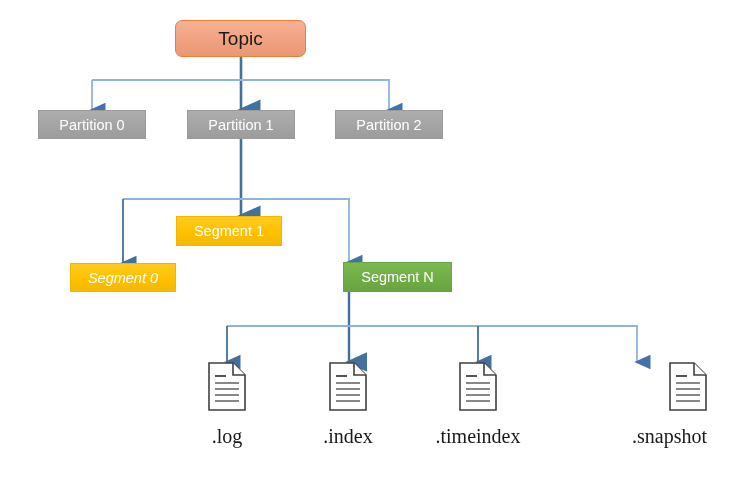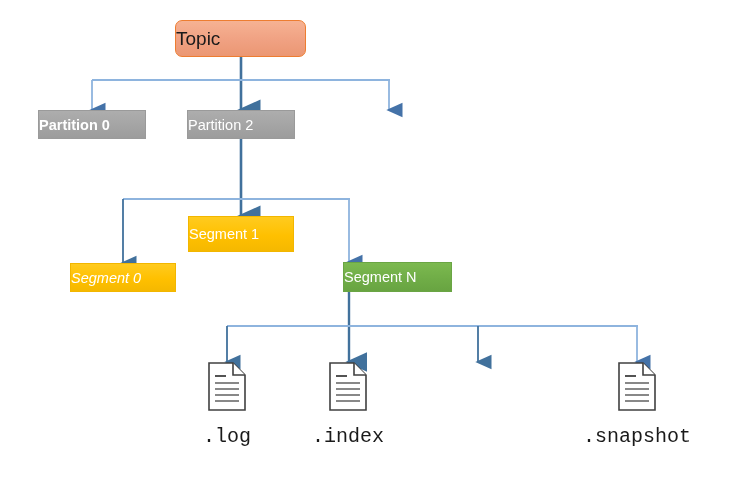--- a/index.html
+++ b/index.html
@@ -25,20 +25,21 @@
     width: 734px;
     height: 477px;
     pointer-events: none;
   }
 
   
   .node {
     position: absolute;
     display: flex;
     align-items: center;
+    justify-content: center;
     box-sizing: border-box;
     white-space: nowrap;
     z-index: 3;
   }
 
   .node-topic {
     border-radius: 7px;
     background: linear-gradient(180deg, #f6b293 0%, #f0a182 55%, #eb9773 100%);
     border: 1.4px solid #ed7d31;
     color: #1a1a1a;
@@ -76,21 +77,21 @@
     z-index: 3;
   }
   .file-icon {
     display: block;
   }
   .file-label {
     margin-top: 14px;
     font-size: 20px;
     color: #1a1a1a;
     white-space: nowrap;
-    font-family: Liberation Mono, monospace;
+    font-family: Liberation Serif, serif;
   }
 </style>
 </head>
 <body>
 
 <div id="canvas">
 
   <svg id="connectors" viewBox="0 0 734 477" width="734" height="477">
     <defs>
       <marker id="arrow-dark" viewBox="0 0 12 12" refX="6" refY="10" markerWidth="9" markerHeight="9" orient="auto-start-reverse">
@@ -121,30 +122,33 @@
       <path d="M 227 326 L 227 362" stroke="#41719C" stroke-width="1.8" fill="none" marker-end="url(#arrow-dark)"></path>
       <path d="M 478 326 L 478 362" stroke="#41719C" stroke-width="1.8" fill="none" marker-end="url(#arrow-dark)"></path>
       <path d="M 637 326 L 637 362" stroke="#8EB4DE" stroke-width="1.8" fill="none" marker-end="url(#arrow-mid)"></path>
     </g>
   </svg>
 
   <div class="node node-topic" style="left:175px; top:20px; width:131px; height:37px;">
     <span>Topic</span>
   </div>
 
-  <div class="node node-partition" style="left:38px; top:110px; width:108px; height:29px;font-weight:bold;">
+  <div class="node node-partition" style="left:38px; top:110px; width:108px; height:29px;">
     <span>Partition 0</span>
   </div>
 
   <div class="node node-partition" style="left:187px; top:110px; width:108px; height:29px;">
+    <span>Partition 1</span>
+  </div>
+
+  <div class="node node-partition" style="left:335px; top:110px; width:108px; height:29px;">
     <span>Partition 2</span>
   </div>
 
-
-  <div class="node node-segment-gold" style="left:188px; top:216px; width:106px; height:36px;">
+  <div class="node node-segment-gold" style="left:176px; top:216px; width:106px; height:30px;">
     <span>Segment 1</span>
   </div>
 
   <div class="node node-segment-gold" style="left:70px; top:263px; width:106px; height:29px;font-style:italic;">
     <span>Segment 0</span>
   </div>
 
   <div class="node node-segment-green" style="left:295px; top:262px; width:109px; height:30px;">
     <span>Segment N</span>
   </div>
@@ -168,22 +172,34 @@
       <path d="M25 1 L25 13 L37 13" fill="#ffffff" stroke="#404040" stroke-width="1.6"></path>
       <path d="M7 14 H18" stroke="#404040" stroke-width="1.8"></path>
       <path d="M7 21 H31" stroke="#6b6b6b" stroke-width="1.6"></path>
       <path d="M7 27 H31" stroke="#6b6b6b" stroke-width="1.6"></path>
       <path d="M7 33 H31" stroke="#6b6b6b" stroke-width="1.6"></path>
       <path d="M7 39 H31" stroke="#6b6b6b" stroke-width="1.6"></path>
     </svg>
     <span class="file-label">.index</span>
   </div>
 
-
-  <div class="file-node" style="left:567px; top:362px; width:140px;">
+  <div class="file-node" style="left:408px; top:362px; width:140px;">
+    <svg class="file-icon" width="38" height="49" viewBox="0 0 38 49">
+      <path d="M1 1 H25 L37 13 V48 H1 Z" fill="#ffffff" stroke="#404040" stroke-width="1.6"></path>
+      <path d="M25 1 L25 13 L37 13" fill="#ffffff" stroke="#404040" stroke-width="1.6"></path>
+      <path d="M7 14 H18" stroke="#404040" stroke-width="1.8"></path>
+      <path d="M7 21 H31" stroke="#6b6b6b" stroke-width="1.6"></path>
+      <path d="M7 27 H31" stroke="#6b6b6b" stroke-width="1.6"></path>
+      <path d="M7 33 H31" stroke="#6b6b6b" stroke-width="1.6"></path>
+      <path d="M7 39 H31" stroke="#6b6b6b" stroke-width="1.6"></path>
+    </svg>
+    <span class="file-label">.timeindex</span>
+  </div>
+
+  <div class="file-node" style="left:567px; top:362px; width:140px;align-items:flex-end;">
     <svg class="file-icon" width="38" height="49" viewBox="0 0 38 49">
       <path d="M1 1 H25 L37 13 V48 H1 Z" fill="#ffffff" stroke="#404040" stroke-width="1.6"></path>
       <path d="M25 1 L25 13 L37 13" fill="#ffffff" stroke="#404040" stroke-width="1.6"></path>
       <path d="M7 14 H18" stroke="#404040" stroke-width="1.8"></path>
       <path d="M7 21 H31" stroke="#6b6b6b" stroke-width="1.6"></path>
       <path d="M7 27 H31" stroke="#6b6b6b" stroke-width="1.6"></path>
       <path d="M7 33 H31" stroke="#6b6b6b" stroke-width="1.6"></path>
       <path d="M7 39 H31" stroke="#6b6b6b" stroke-width="1.6"></path>
     </svg>
     <span class="file-label">.snapshot</span>

